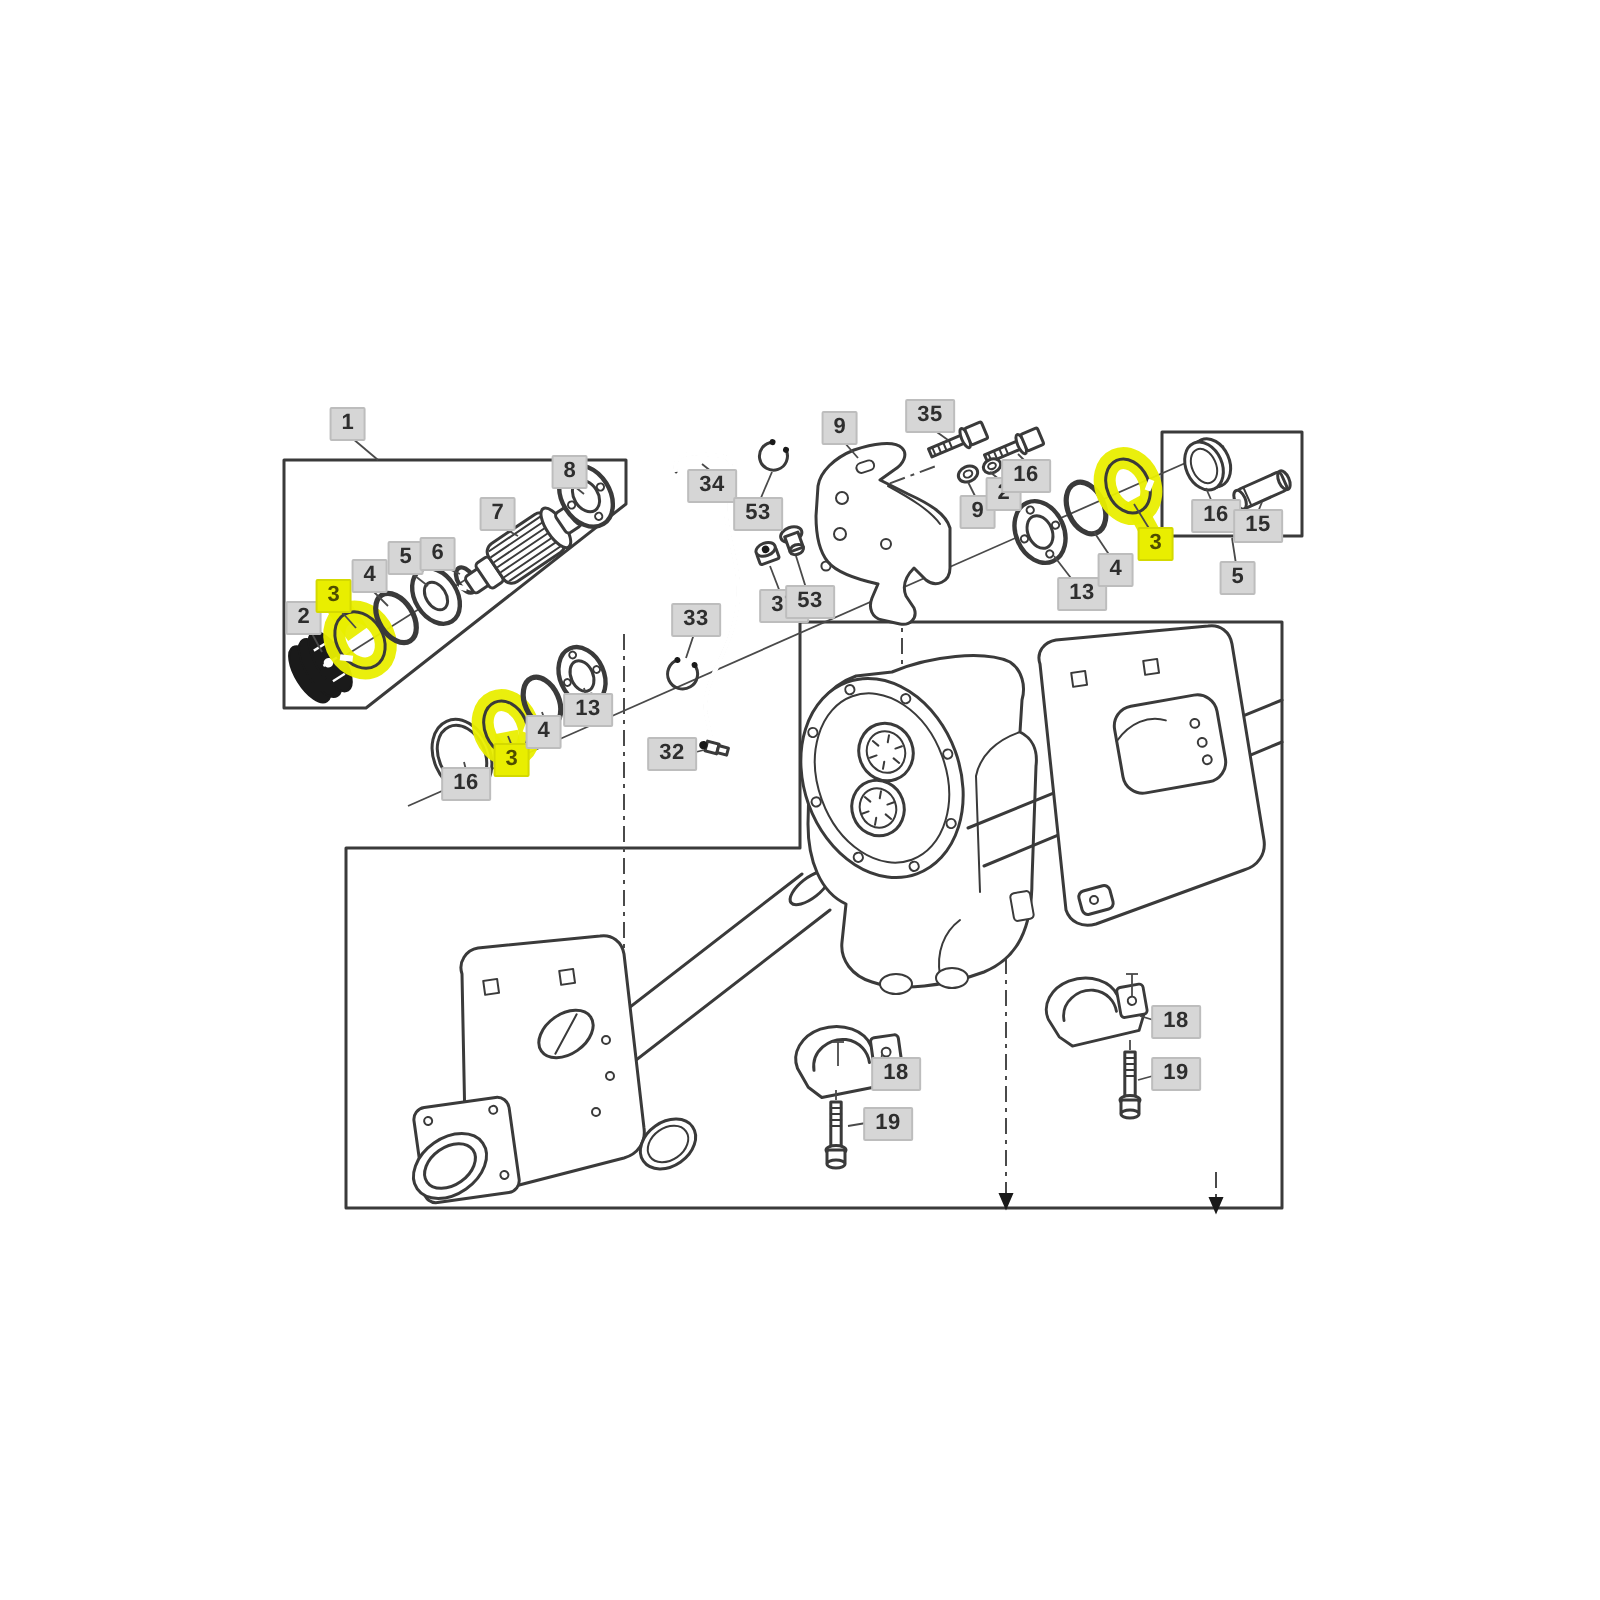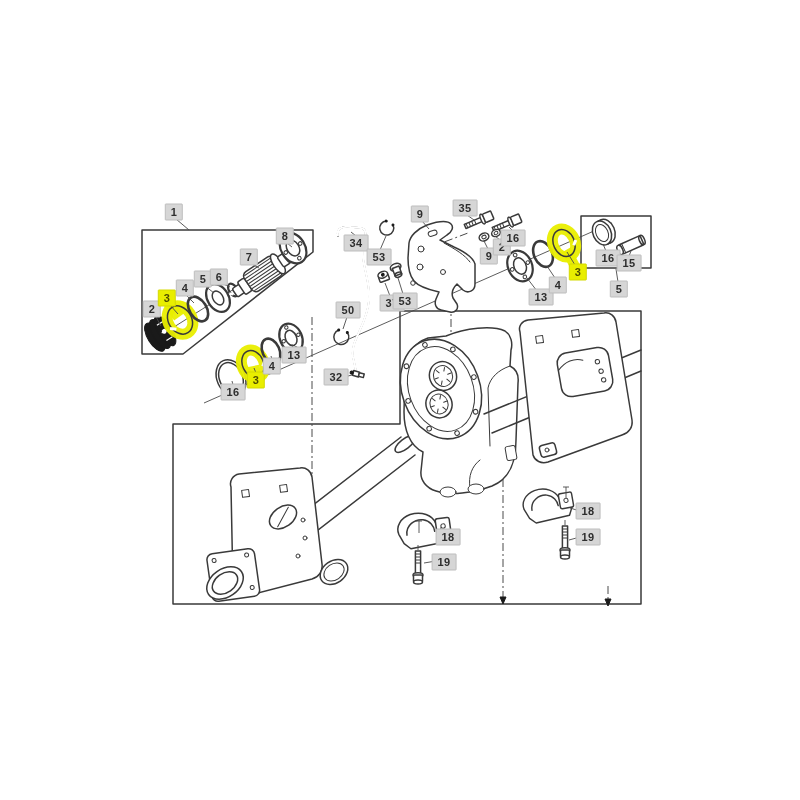--- a/index.html
+++ b/index.html
@@ -415,21 +415,21 @@
   <div class="co" style="left:294px;top:355px">13</div>
   <div class="co" style="left:356px;top:243px">34</div>
   <div class="co" style="left:379px;top:257px">53</div>
   <div class="co" style="left:420px;top:214px">9</div>
   <div class="co" style="left:465px;top:208px">35</div>
   <div class="co" style="left:489px;top:256px">9</div>
   <div class="co" style="left:502px;top:247px">2</div>
   <div class="co" style="left:513px;top:238px">16</div>
   <div class="co" style="left:392px;top:303px">37</div>
   <div class="co" style="left:405px;top:301px">53</div>
-  <div class="co" style="left:348px;top:310px">50</div>
+  <div class="co" style="left:348px;top:310px">33</div>
   <div class="co" style="left:336px;top:377px">32</div>
   <div class="co" style="left:541px;top:297px">13</div>
   <div class="co" style="left:558px;top:285px">4</div>
   <div class="co hl" style="left:578px;top:272px">3</div>
   <div class="co" style="left:608px;top:258px">16</div>
   <div class="co" style="left:629px;top:263px">15</div>
   <div class="co" style="left:619px;top:289px">5</div>
   <div class="co" style="left:448px;top:537px">18</div>
   <div class="co" style="left:444px;top:562px">19</div>
   <div class="co" style="left:588px;top:511px">18</div>

